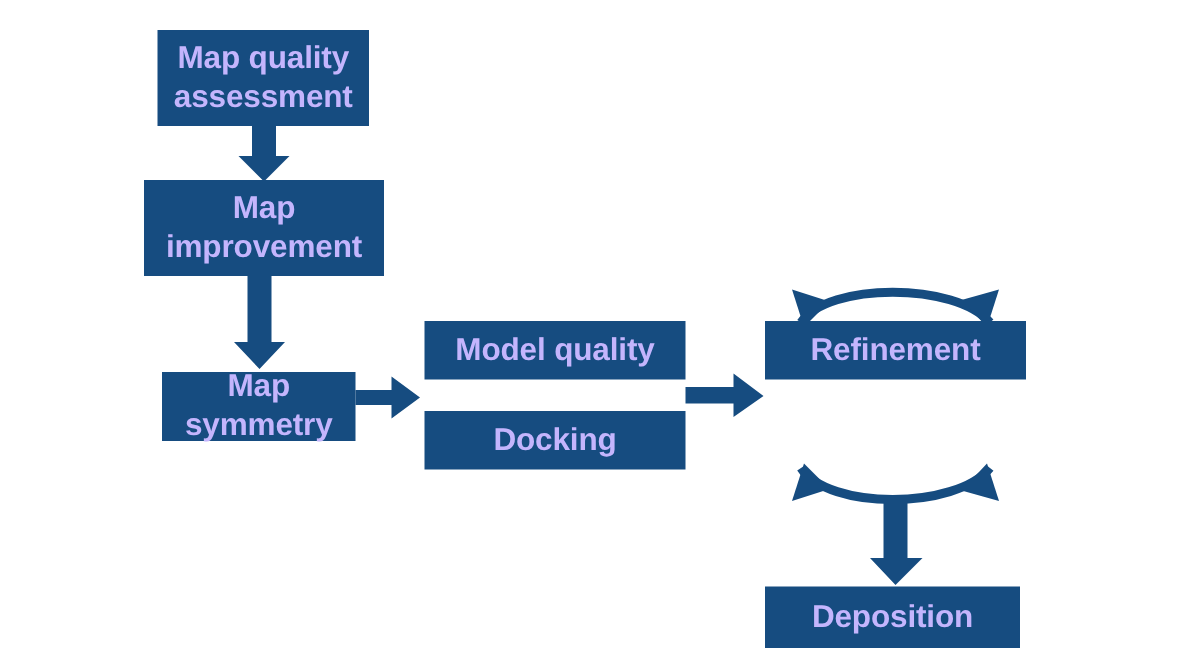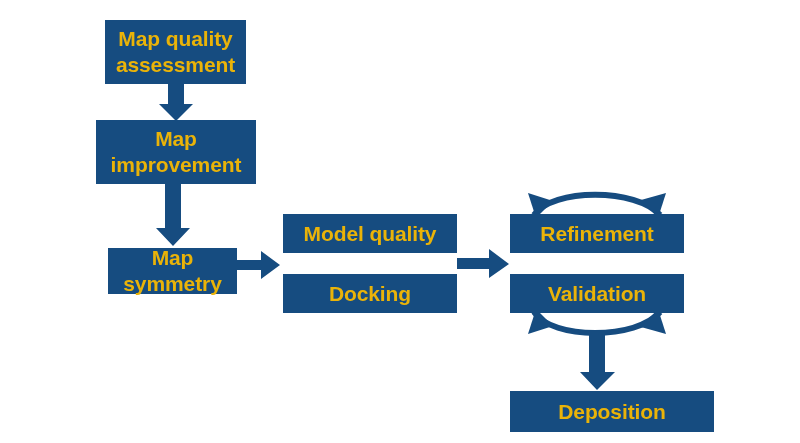--- a/index.html
+++ b/index.html
@@ -14,21 +14,21 @@
   #diagram-canvas {
     position: relative;
     width: 800px;
     height: 443px;
     background: #ffffff;
     overflow: hidden;
   }
   .node {
     position: absolute;
     background: #164C80;
-    color: #eab308;
+    color: #c4b5fd;
     display: flex;
     align-items: center;
     justify-content: center;
     text-align: center;
     font-family: "Liberation Sans", sans-serif;
     font-size: 21px;
     font-weight: 600;
     line-height: 1.22;
     letter-spacing: -0.1px;
     box-sizing: border-box;
@@ -118,21 +118,18 @@
   </div>
 
   <div class="node" style="left:510px; top:214px; width:174px; height:39px;">
     <span class="node-label">Refinement</span>
   </div>
 
   <div class="node" style="left:283px; top:274px; width:174px; height:39px;">
     <span class="node-label">Docking</span>
   </div>
 
-  <div class="node" style="left:510px; top:274px; width:174px; height:39px;">
-    <span class="node-label">Validation</span>
-  </div>
 
-  <div class="node" style="left:510px; top:391px; width:204px; height:41px;">
+  <div class="node" style="left:510px; top:391px; width:170px; height:41px;">
     <span class="node-label">Deposition</span>
   </div>
 
 </div>
 
 </body></html>

